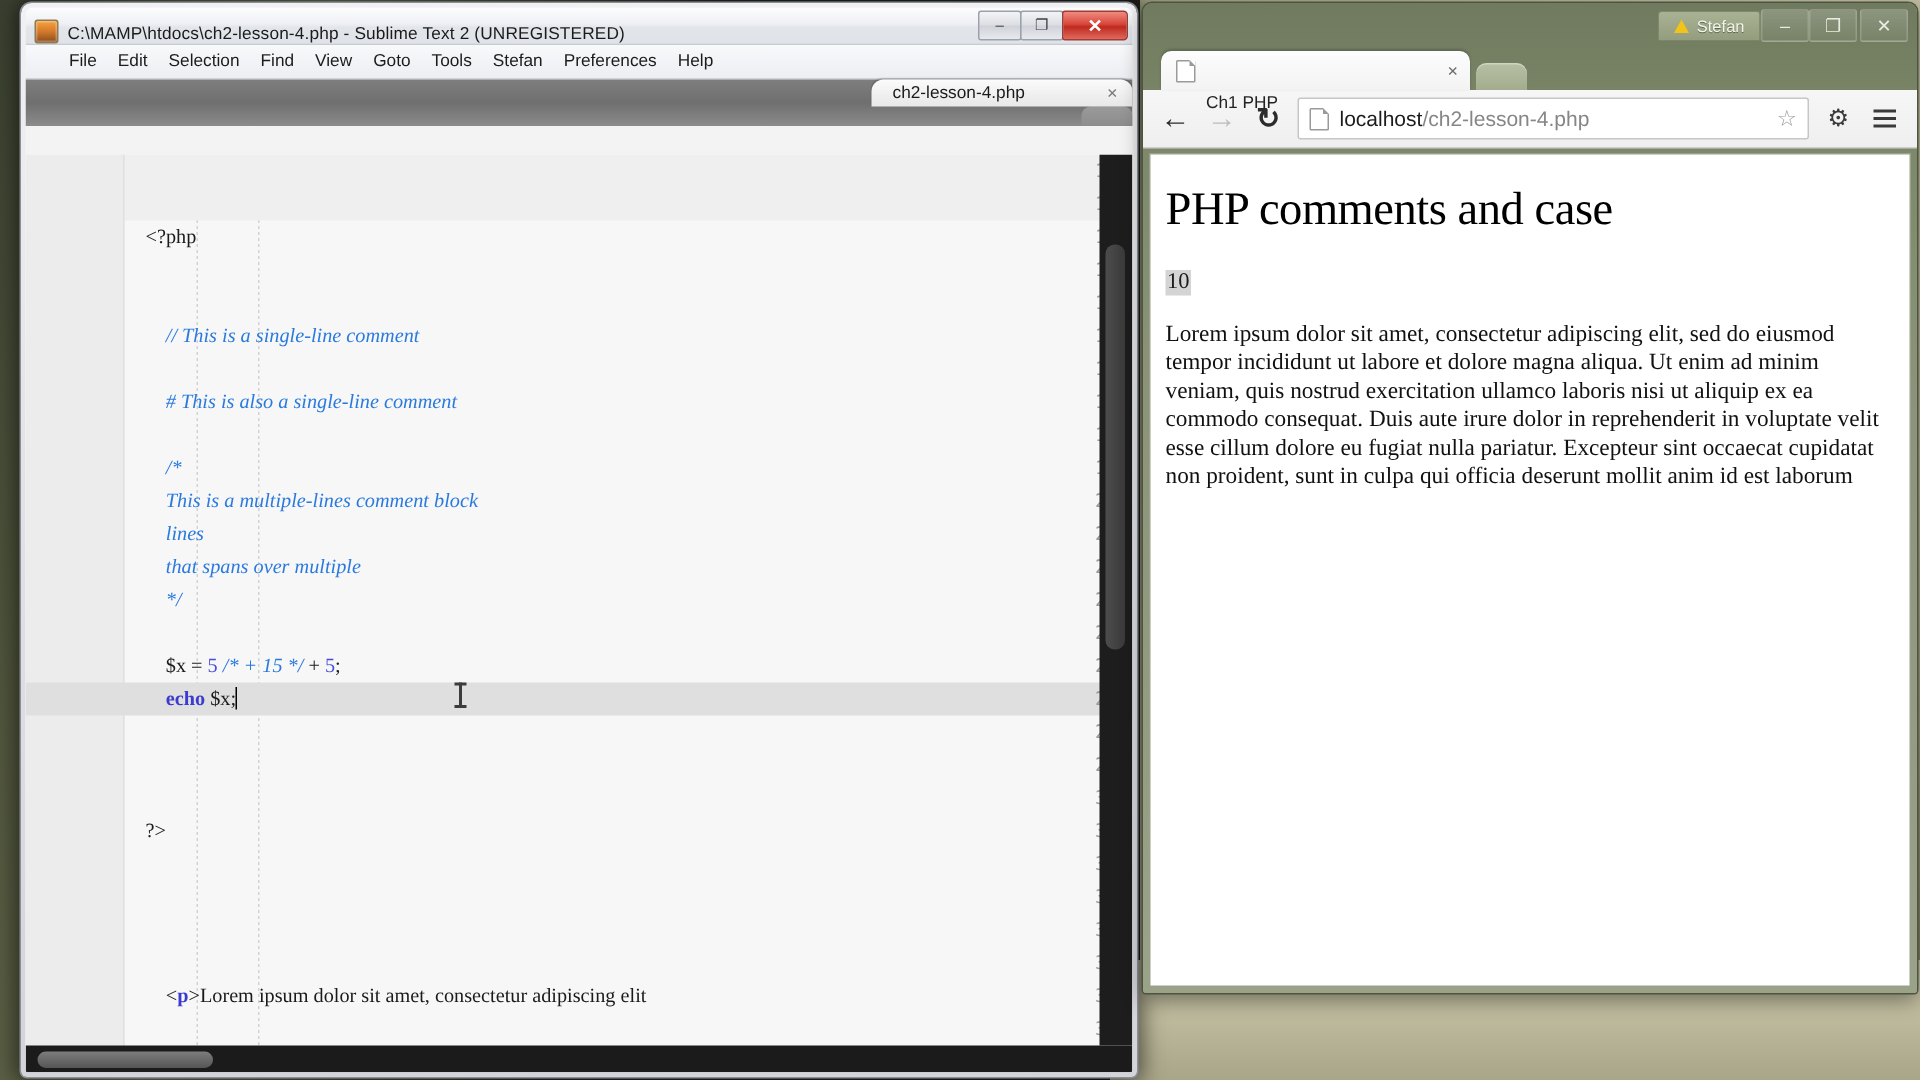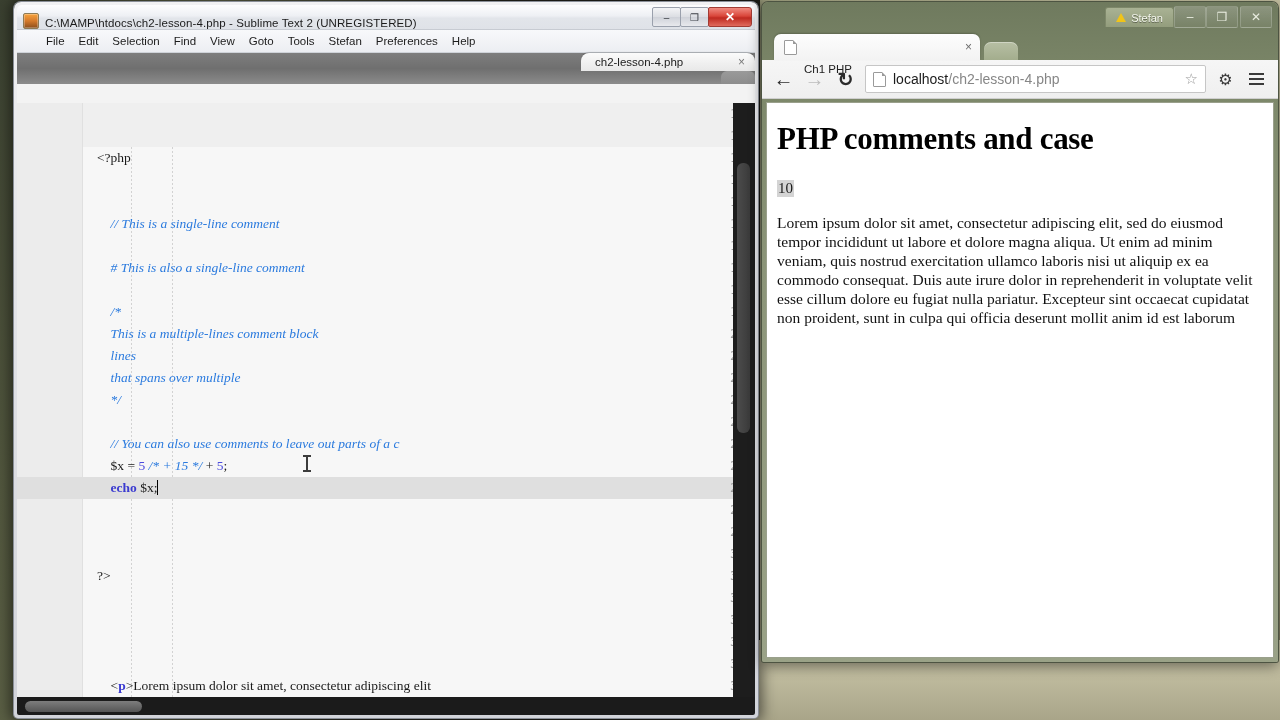--- a/index.html
+++ b/index.html
@@ -129,21 +129,21 @@
   .omni-host{font-size:14px;color:#1c1c1c;}
   .omni-path{font-size:14px;color:#868686;}
   .star{margin-left:auto;font-size:15px;color:#9a9a9a;}
   .gear{font-size:16px;color:#3a3a3a;}
   .hamb{display:flex;flex-direction:column;gap:3px;}
   .hamb i{display:block;width:15px;height:2px;background:#3a3a3a;}
 
   .ch-page{position:absolute;left:4px;right:4px;top:100px;bottom:4px;background:#fff;
     border:1px solid #9aa08c;overflow:hidden;}
   .pg-inner{padding:18px 16px 0 10px;}
-  h1.pg-h1{font-family:"Liberation Serif", serif;font-size:31px;margin:0 0 22px 0;color:#000;font-weight:bold;letter-spacing:-.3px;}
+  h1.pg-h1{font-family:"Liberation Serif", serif;font-size:31px;margin:0 0 22px 0;color:#000;font-weight:normal;letter-spacing:-.3px;}
   .pg-echo{font-family:"Liberation Serif", serif;font-size:15px;color:#1a1a1a;background:#d4d4d4;
     display:inline-block;padding:0 1px;margin-bottom:16px;}
   .pg-p{font-family:"Liberation Serif", serif;font-size:15.5px;line-height:19px;color:#111;margin:0;
     max-width:480px;text-align:left;}
 </style>
 </head>
 <body>
 
 <div class="desk-dark"></div>
 <div class="desk-br"></div>
@@ -237,24 +237,20 @@
             <span class="cline" style="left: 80px;"><span class="cmt">    that spans over multiple</span></span>
           </div>
           <div class="lrow">
             <span class="lnum">23</span>
             <span class="cline" style="left: 80px;"><span class="cmt">    */</span></span>
           </div>
           <div class="lrow">
             <span class="lnum">24</span>
           </div>
           <div class="lrow">
-            <span class="lnum">25</span>
-            <span class="cline" style="left: 80px;"><span class="cmt">    // You can also use comments to leave out parts of a c</span></span>
-          </div>
-          <div class="lrow">
             <span class="lnum">26</span>
             <span class="cline" style="left: 80px;"><span class="plain">    </span><span class="var">$x </span><span class="op">= </span><span class="num">5 </span><span class="cmt">/* + 15 */</span><span class="op"> + </span><span class="num">5</span><span class="op">;</span></span>
           </div>
           <div class="lrow active">
             <span class="lnum">27</span>
             <span class="cline" style="left: 80px;"><span class="plain">    </span><span class="kw">echo</span><span class="var"> $x;</span><span class="caret"></span></span>
           </div>
           <div class="lrow">
             <span class="lnum">28</span>
           </div>

